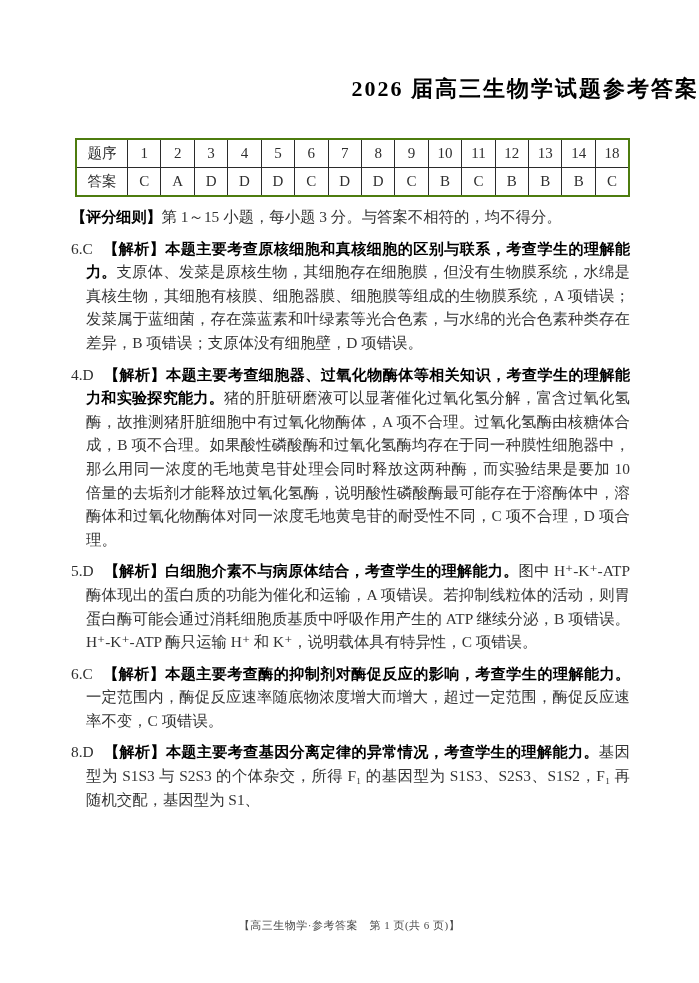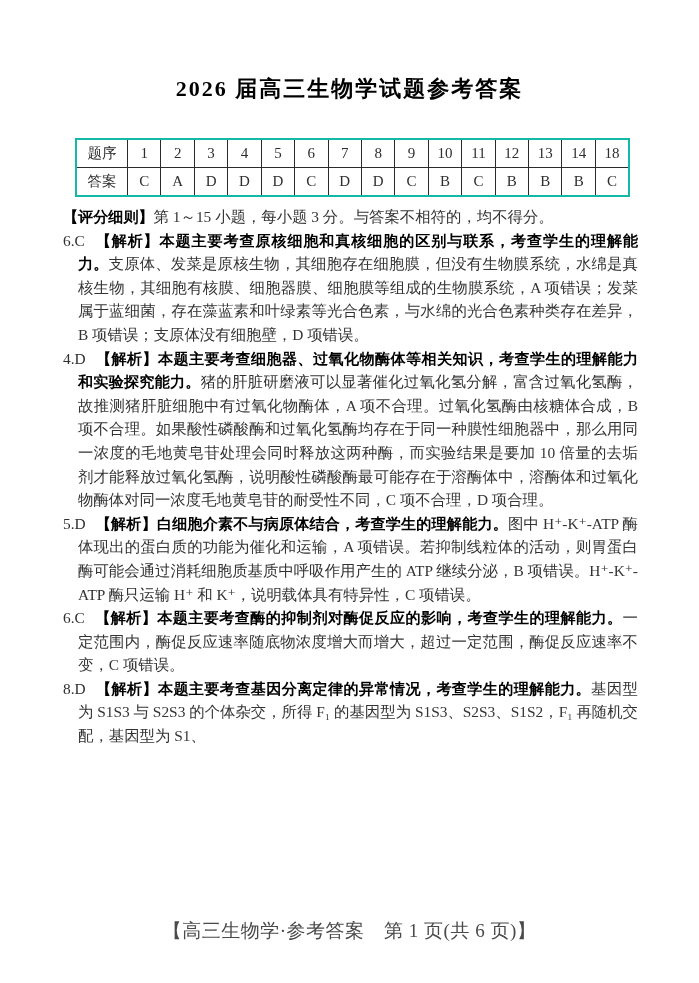--- a/index.html
+++ b/index.html
@@ -10,33 +10,33 @@
   body {
     width: 699px;
     height: 983px;
     position: relative;
     font-family: "Liberation Serif", "DejaVu Serif", serif;
     color: #333333;
     overflow: hidden;
   }
   .page-title {
     padding-top: 74px;
-    text-align: center;
+    text-align: right;
     font-size: 22px;
     font-weight: bold;
     color: #000000;
     letter-spacing: 2px;
     font-family: "Liberation Serif", "DejaVu Serif", serif;
   }
   table.answer-table {
     border-collapse: collapse;
     table-layout: fixed;
     margin: 34px 0 0 75px;
     width: 555px;
-    border: 2px solid #14b8a6;
+    border: 2px solid #4d7c0f;
   }
   table.answer-table td {
     border: 1px solid #2b2b2b;
     text-align: center;
     vertical-align: middle;
     height: 27px;
     font-size: 15px;
     padding: 0;
     color: #2e2e2e;
     overflow: hidden;
@@ -46,21 +46,21 @@
     font-size: 14.5px;
   }
   .content {
     margin: 8px 0 0 63px;
     width: 575px;
   }
   .scoring, .item {
     font-size: 15.4px;
     line-height: 23.6px;
     text-align: justify;
-    margin: 0;
+    margin: 8px;
     color: #333333;
   }
   .lead-bold {
     font-family: "Liberation Sans", "DejaVu Sans", sans-serif;
     font-weight: bold;
     color: #000000;
     font-size: 15.1px;
   }
   .item {
     padding-left: 15px;
@@ -69,21 +69,21 @@
   .item .num {
     margin-right: 10px;
     color: #2e2e2e;
   }
   .page-footer {
     position: absolute;
     top: 918px;
     left: 0;
     width: 100%;
     text-align: center;
-    font-size: 19px;
+    font-size: 11px;
     color: #4a4a4a;
     letter-spacing: 0.5px;
   }
 </style>
 </head>
 <body>
 
 <div class="page-title">2026 届高三生物学试题参考答案</div>
 
 <table class="answer-table">

